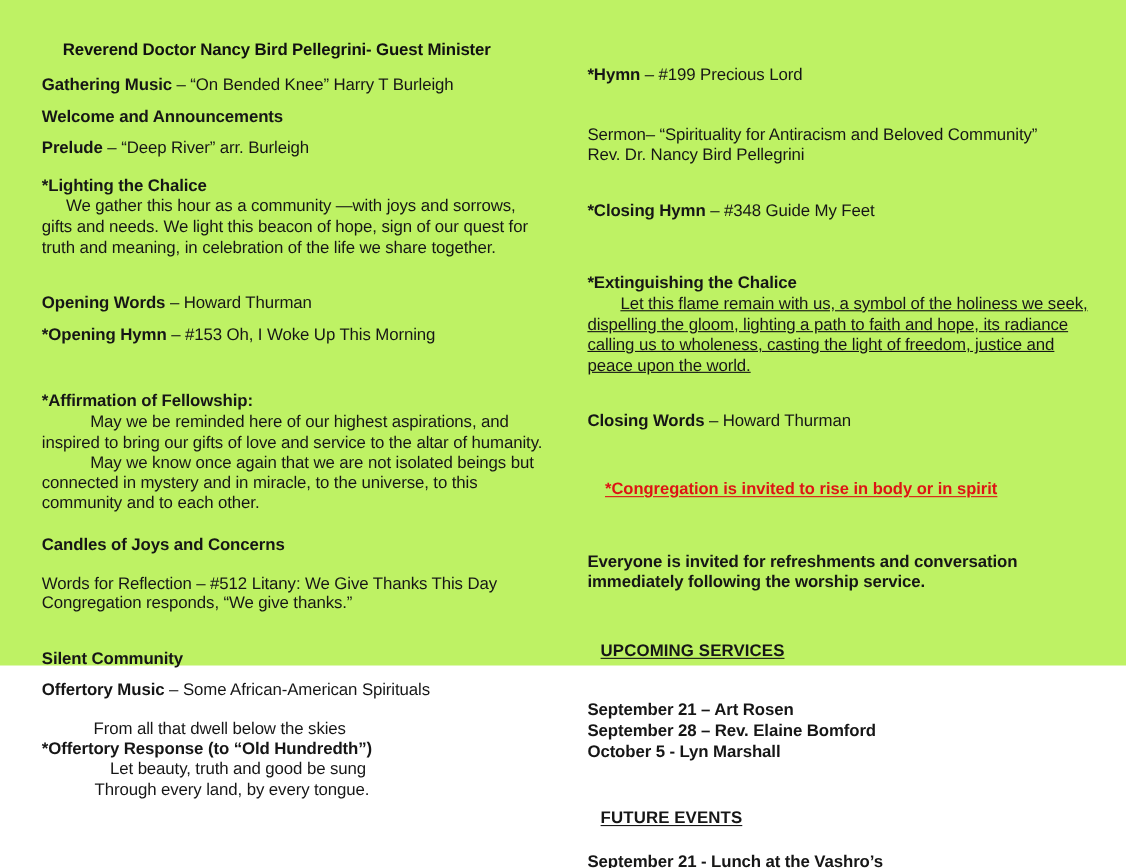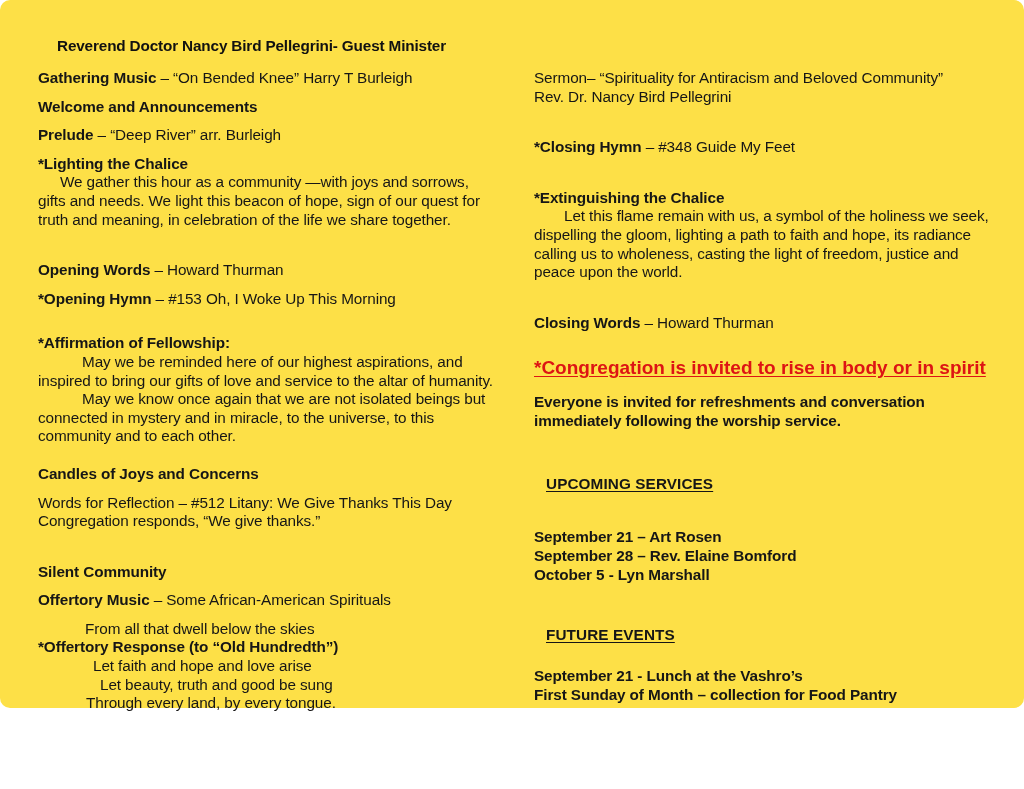--- a/index.html
+++ b/index.html
@@ -12,24 +12,23 @@
     width: 1024px;
     height: 789px;
     font-family: "Liberation Sans", sans-serif;
     color: #111111;
     -webkit-font-smoothing: antialiased;
     overflow: hidden;
   }
   .page {
     position: relative;
     width: 1024px;
-    height: 708px;
-    background: #fde047;
+    height: 605px;
+    background: #bef264;
     box-sizing: border-box;
-    border-radius: 10px;
   }
   .col {
     position: absolute;
     top: 0;
     box-sizing: border-box;
   }
   .col-left {
     left: 38px;
     width: 460px;
     padding-top: 36px;
@@ -63,40 +62,40 @@
   }
   .heading {
     font-weight: bold;
     margin: 0;
   }
   .body-para {
     margin: 0 0 0 0;
     text-indent: 22px;
   }
   .block {
-    margin: 0 0 10px 0;
+    margin: 16px 0 10px 0;
   }
   .gap-s { height: 9px; }
   .gap-m { height: 16px; }
   .gap-l { height: 22px; }
   .gap-xl { height: 30px; }
 
   .hymn-line { margin: 0; }
   .i1 { padding-left: 47px; }
   .i2 { padding-left: 55px; }
   .i3 { padding-left: 62px; }
   .i4 { padding-left: 48px; }
 
   .rise-note {
     color: #dd1414;
     font-weight: bold;
     text-decoration: underline;
     text-underline-offset: 2px;
-    margin: 0;
-    font-size: 19px;
+    margin: 16px;
+    font-size: 15px;
     line-height: 19px;
   }
   .allbold {
     font-weight: bold;
   }
   .section-head {
     font-weight: bold;
     text-decoration: underline;
     text-underline-offset: 2px;
     margin: 12px;
@@ -172,50 +171,52 @@
       <span class="lbl">Silent Community</span>
     </p>
 
     <p class="line item">
       <span class="lbl">Offertory Music</span><span> – Some African-American Spirituals</span>
     </p>
 
     <div class="block">
       <p class="line hymn-line i1">From all that dwell below the skies</p>
       <p class="line heading">*Offertory Response (to “Old Hundredth”)</p>
-      <p class="line hymn-line i2">Let faith and hope and love arise</p>
       <p class="line hymn-line i3">Let beauty, truth and good be sung</p>
       <p class="line hymn-line i4">Through every land, by every tongue.</p>
     </div>
 
   </div>
 
   <div class="col col-right">
 
+    <p class="line item">
+      <span class="lbl">*Hymn</span><span> – #199 Precious Lord</span>
+    </p>
 
     <div class="gap-s"></div>
 
     <div class="block">
       <p class="line">
         <span class="lbl">Sermon</span><span>– “Spirituality for Antiracism and Beloved Community”</span>
       </p>
       <p class="line">Rev. Dr. Nancy Bird Pellegrini</p>
     </div>
 
     <div class="gap-l"></div>
 
     <p class="line item">
       <span class="lbl">*Closing Hymn</span><span> – #348 Guide My Feet</span>
     </p>
 
     <div class="gap-l"></div>
 
     <div class="block">
       <p class="line heading">*Extinguishing the Chalice</p>
-      <p class="line body-para" style="text-indent:30px;">Let this flame remain with us, a symbol of the holiness we seek, dispelling the gloom, lighting a path to faith and hope, its radiance calling us to wholeness, casting the light of freedom, justice and peace upon the world.</p>
+      <p class="line body-para" style="text-indent:30px;text-decoration:underline;">Let this flame remain with us, a symbol of the holiness we seek, dispelling the gloom, lighting a path to faith and hope, its radiance calling us to wholeness, casting the light of freedom, justice and peace upon the world.</p>
     </div>
 
     <div class="gap-l"></div>
 
 
     <p class="line item">
       <span class="lbl">Closing Words</span><span> – Howard Thurman</span>
     </p>
 
     <div class="gap-m"></div>

